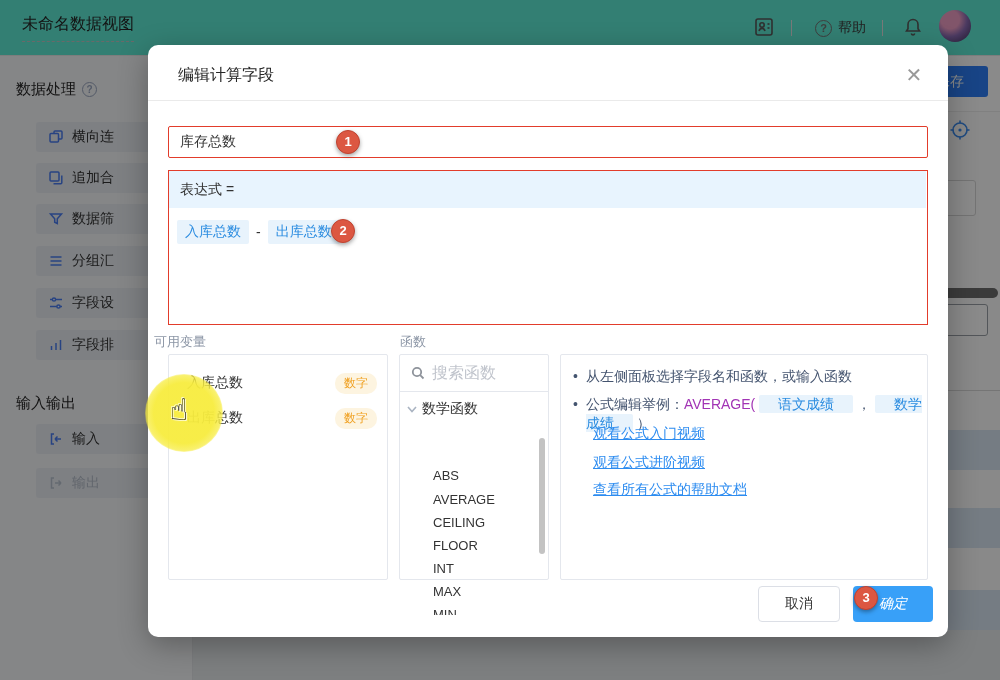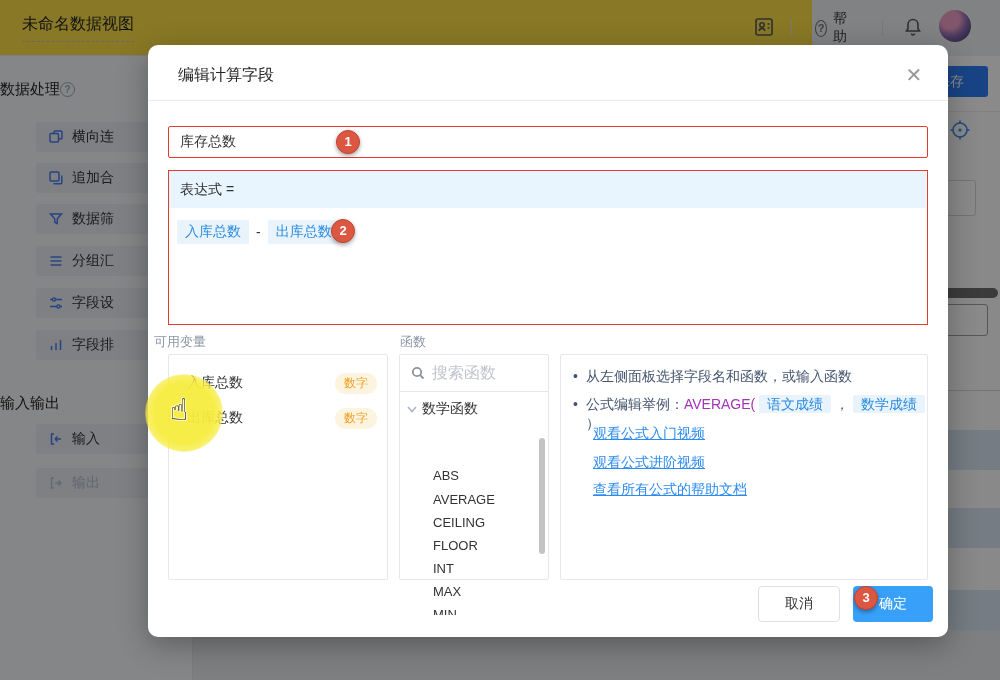--- a/index.html
+++ b/index.html
@@ -1,32 +1,32 @@
 <!DOCTYPE html>
 <html><head>
 <meta charset="utf-8">
 <style>
   * { margin:0; padding:0; box-sizing:border-box; }
   html,body { width:1000px; height:680px; overflow:hidden; }
   body { font-family:"Liberation Sans","DejaVu Sans",sans-serif; color:#333; background:#fff; }
   .page { position:relative; width:1000px; height:680px; background:#eef0f3; overflow:hidden; }
 
   
-  .topbar { position:absolute; left:0; top:0; width:812px; height:56px; background:#fde047; border-bottom:1px solid #e8e8e8; }
+  .topbar { position:absolute; left:0; top:0; width:1000px; height:56px; background:#5eead4; border-bottom:1px solid #e8e8e8; }
   .app-title { position:absolute; left:22px; top:14px; font-size:16px; color:#262626; padding-bottom:6px; border-bottom:1px dashed #c3c3c3; }
   .tb-ico { position:absolute; top:16px; width:24px; height:24px; color:#595959; }
   .tb-div { position:absolute; top:20px; width:1px; height:16px; background:#e0e0e0; }
   .help-wrap { position:absolute; left:815px; top:16px; height:24px; display:flex; align-items:center; gap:6px; color:#404040; font-size:14px; }
   .qcircle { width:17px; height:17px; border:1.4px solid #737373; border-radius:50%; font-size:11px; line-height:14px; text-align:center; color:#737373; font-weight:bold; }
   .avatar { position:absolute; left:939px; top:10px; width:32px; height:32px; border-radius:50%;
             background:radial-gradient(circle at 35% 30%, #ef9ec4 0 30%, #8a6ab2 55%, #3a2f55 100%); }
 
   
   .sidebar { position:absolute; left:0; top:56px; width:193px; height:624px; background:#f6f7f9; border-right:1px solid #e3e5e9; }
-  .side-head { position:absolute; left:0; font-size:15px; color:#262626; display:flex; align-items:center; }
+  .side-head { position:absolute; left:16px; font-size:15px; color:#262626; display:flex; align-items:center; gap:6px; }
   .qcircle-blue { width:15px; height:15px; border:1.3px solid #9aa7c0; border-radius:50%; font-size:10px; line-height:13px; text-align:center; color:#9aa7c0; font-weight:bold; }
   .side-item { position:absolute; left:36px; width:150px; height:30px; background:#e9edf3; border-radius:3px;
                display:flex; align-items:center; gap:8px; padding-left:12px; font-size:14px; color:#333; }
   .side-item svg { flex:0 0 auto; }
   .side-item.disabled { color:#b4bcc8; }
 
   
   .content-head { position:absolute; left:193px; top:56px; width:807px; height:56px; background:#fff; border-bottom:1px solid #ececec; }
   .save-btn { position:absolute; left:912px; top:66px; width:76px; height:31px; background:#2d7ff7; color:#fff; font-size:14px;
               border:none; border-radius:3px; }
@@ -73,26 +73,26 @@
   .fn-search input::placeholder { color:#c0c4cc; }
   .mag { position:absolute; left:10px; top:10px; }
   .fn-group { position:absolute; left:6px; top:45px; display:flex; align-items:center; gap:4px; font-size:14px; color:#333; }
   .fn-item { position:absolute; left:33px; width:100px; height:23px; font-size:13px; color:#333; line-height:23px; }
   .fn-scroll { position:absolute; left:139px; top:83px; width:6px; height:116px; border-radius:3px; background:#c3c3c3; }
 
   .help-panel { left:412px; width:368px; }
   .tip { position:absolute; left:12px; display:flex; gap:8px; font-size:14px; color:#44546f; line-height:19px; }
   .bullet { color:#44546f; font-size:14px; }
   .fn-purple { color:#a234b5; }
-  .tip-token { background:#e8f3fc; color:#2b8ce0; padding:1px 8px; border-radius:2px; }
+  .tip-token { background:#e8f3fc; color:#2b8ce0; padding:1px 19px; border-radius:2px; }
   .help-link { position:absolute; left:32px; font-size:14px; color:#2d8cf0; text-decoration:underline; cursor:pointer; }
 
   .btn { position:absolute; top:541px; height:36px; border-radius:4px; font-size:14px; font-family:inherit; cursor:pointer; }
   .btn-cancel { left:610px; width:82px; background:#fff; border:1px solid #dcdfe6; color:#333; }
-  .btn-confirm { left:705px; width:80px; background:#38a0f8; border:none; color:#fff; }
+  .btn-confirm { left:705px; width:80px; background:#38a0f8; border:none; color:#fff;font-style:italic; }
 
   .ann-badge { position:absolute; width:24px; height:24px; border-radius:50%; background:#dc5742; border:1px solid #c04230;
                color:#fff; font-size:13px; font-weight:bold; text-align:center; line-height:22px; z-index:25;
                box-shadow:0 2px 4px rgba(0,0,0,.35); }
 
   
   .click-highlight { position:absolute; left:145px; top:374px; width:78px; height:78px; border-radius:50%; z-index:40;
         background:radial-gradient(circle, rgba(247,236,62,.95) 0 55%, rgba(247,236,62,.75) 68%, rgba(247,236,62,0) 74%); }
   .hand-cursor { position:absolute; left:170px; top:392px; z-index:41; font-family:"DejaVu Sans",sans-serif; font-size:30px; color:#111;
         text-shadow:0 0 2px #fff, 1px 1px 0 #fff, -1px -1px 0 #fff; }

